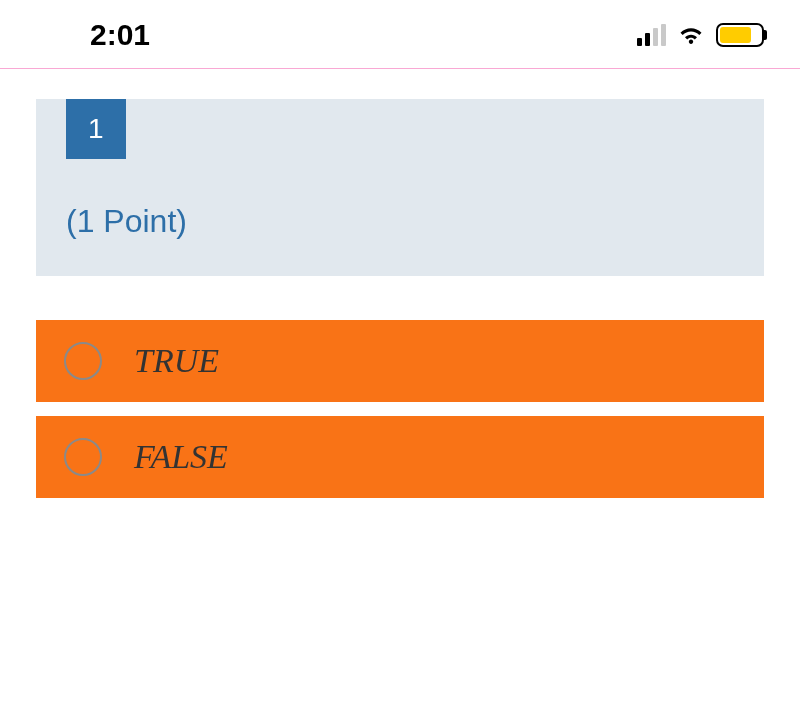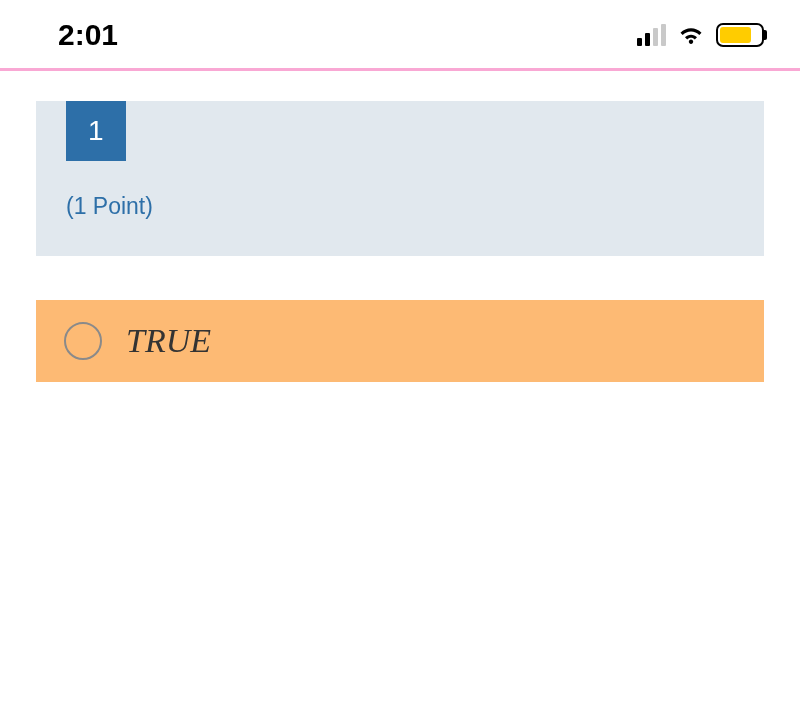--- a/index.html
+++ b/index.html
@@ -7,22 +7,22 @@
       width: 800px;
       height: 715px;
       background: #ffffff;
       font-family: -apple-system, BlinkMacSystemFont, "Segoe UI", Helvetica, Arial, sans-serif;
       overflow: hidden;
     }
     .status-bar {
       display: flex;
       justify-content: space-between;
       align-items: center;
-      padding: 18px 36px 16px 58px;
-      border-bottom: 3px solid #f9a8d4;
+      padding: 18px 36px 16px 90px;
+      border-bottom: 1px solid #f9a8d4;
       text-align: center;
     }
     .time {
       font-size: 30px;
       font-weight: 600;
       color: #000;
     }
     .status-icons {
       display: flex;
       align-items: center;
@@ -87,33 +87,33 @@
       margin-bottom: 28px;
     }
     .q-text {
       font-size: 32px;
       line-height: 1.45;
       color: #333;
       font-weight: 400;
     }
     .q-points {
       color: #2d6fa8;
-      font-size: 23px;
-      margin-top: 4px;
+      font-size: 32px;
+      margin-top: 16px;
     }
     .options {
       margin-top: 44px;
     }
     .option {
-      background: #fdba74;
+      background: #f97316;
       padding: 22px 28px;
       margin-bottom: 14px;
       display: flex;
       align-items: center;
-      gap: 24px;
+      gap: 32px;
       cursor: pointer;
     }
     .radio {
       width: 38px;
       height: 38px;
       border: 2.5px solid #8a8a8a;
       border-radius: 50%;
       flex-shrink: 0;
     }
     .option-label {
@@ -152,14 +152,18 @@
   <div class="question-box">
     <div class="q-number">1</div>
     <div class="q-points">(1 Point)</div>
   </div>
 
   <div class="options">
     <div class="option">
       <div class="radio"></div>
       <div class="option-label">TRUE</div>
     </div>
+    <div class="option">
+      <div class="radio"></div>
+      <div class="option-label">FALSE</div>
+    </div>
   </div>
 </div>
 
 </body></html>

